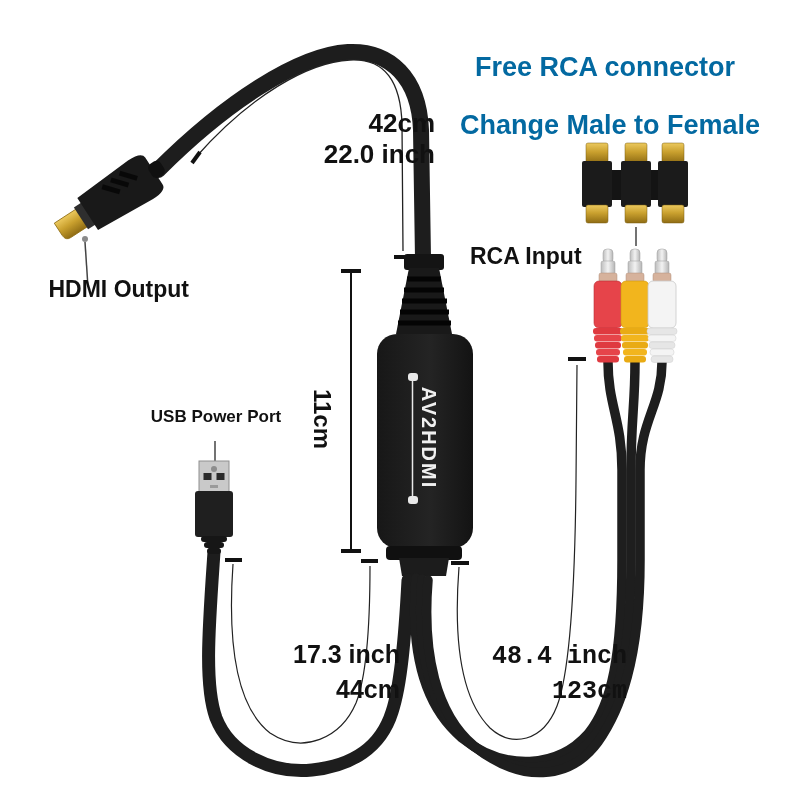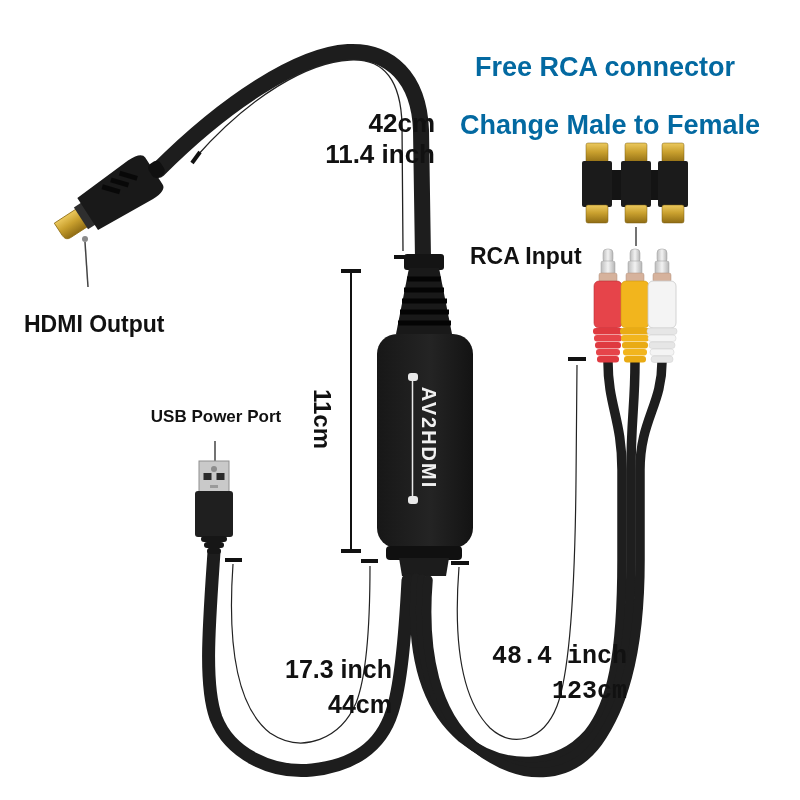--- a/index.html
+++ b/index.html
@@ -161,34 +161,34 @@
     <rect x="650" y="349" width="24" height="6.5" rx="3" fill="#f4f4f4" stroke="#cfcfcf" stroke-width="0.5"></rect>
     <rect x="651" y="356" width="22" height="6.5" rx="3" fill="#e6e6e6" stroke="#cfcfcf" stroke-width="0.5"></rect>
   </g>
 </svg>
 
   <div class="title" style="top:46px;">Free RCA connector</div>
   <div class="title" style="top:104px;left:445px;text-align:center;">Change Male to Female</div>
 
   <div class="lbl meas" style="left:255px;top:108px;width:180px;font-size:26px;line-height:31px;">
     <div>42cm</div>
-    <div>11.4 inch</div>
+    <div>22.0 inch</div>
   </div>
 
-  <div class="lbl" style="left:24px;top:311px;width:165px;text-align:left;font-size:23px;">HDMI Output</div>
+  <div class="lbl" style="left:24px;top:276px;width:165px;text-align:right;font-size:23px;">HDMI Output</div>
 
   <div class="lbl" style="left:470px;top:243px;width:120px;font-size:23px;">RCA Input</div>
 
   <div class="lbl" style="left:121px;top:407px;width:190px;text-align:center;font-size:17px;">USB Power Port</div>
 
   <div class="lbl rot" style="left:282px;top:406px;width:80px;height:26px;font-size:24px;line-height:26px;">11cm</div>
 
   <div class="devname rot" style="left:366px;top:426px;width:126px;height:24px;line-height:24px;">AV2HDMI</div>
 
-  <div class="lbl meas" style="left:212px;top:637px;width:180px;margin-top:15px;">
+  <div class="lbl meas" style="left:220px;top:637px;width:180px;">
     <div>17.3 inch</div>
     <div>44cm</div>
   </div>
 
   <div class="lbl meas" style="left:447px;top:639px;width:180px;font-family:Liberation Mono, monospace;">
     <div>48.4 inch</div>
     <div>123cm</div>
   </div>
 
 </div>

